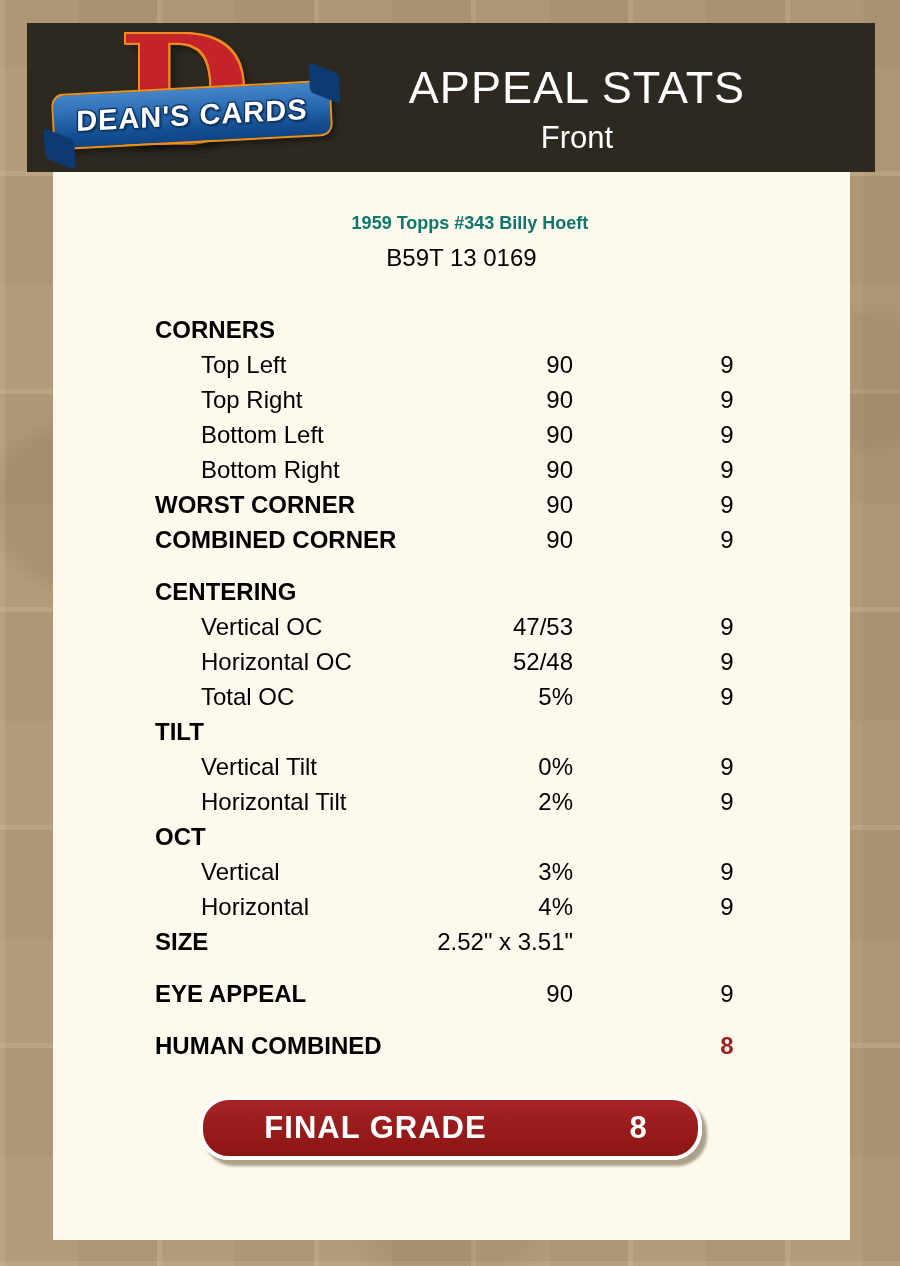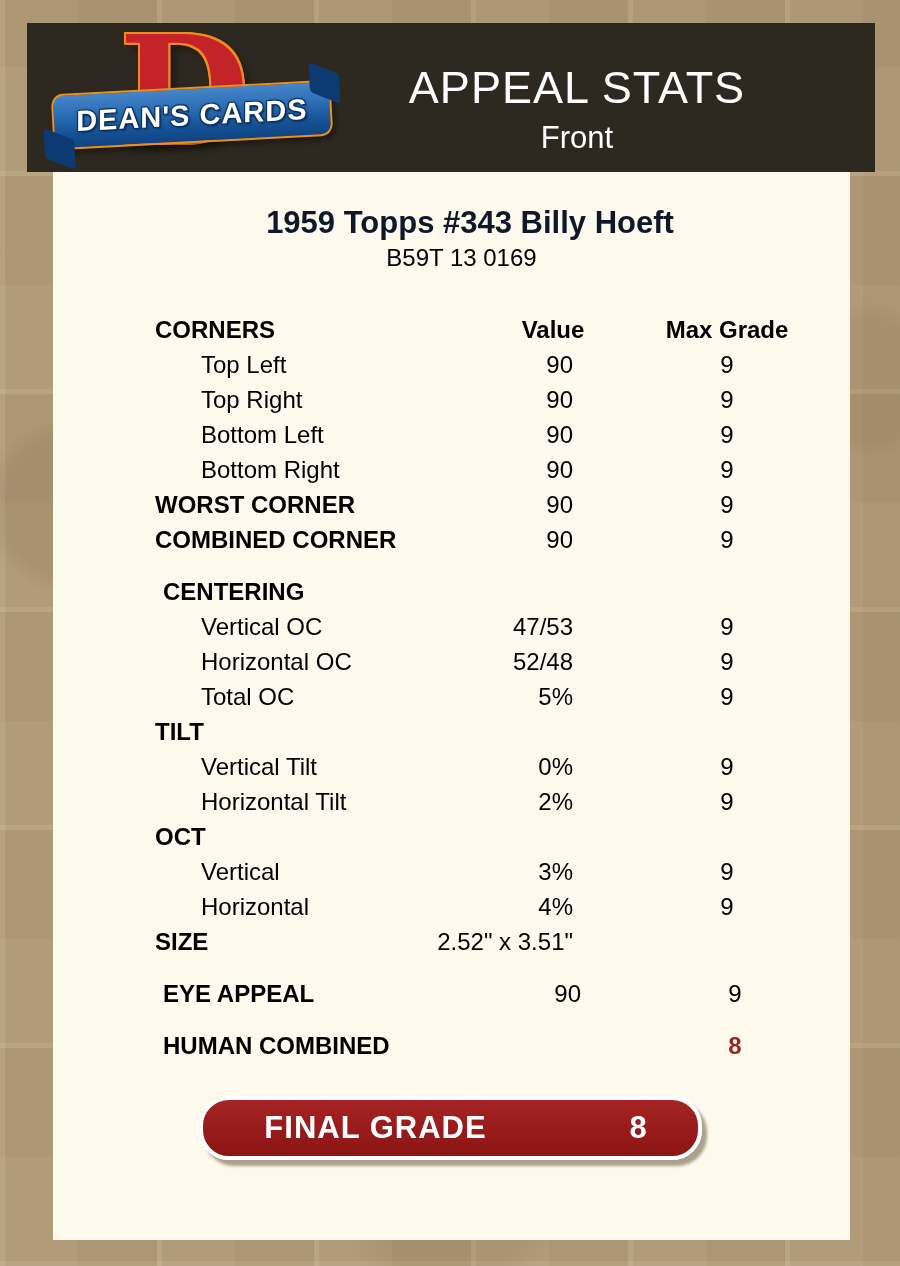--- a/index.html
+++ b/index.html
@@ -57,26 +57,26 @@
     box-sizing:border-box; padding-top:40px; text-align:center; color:#fff;
   }
   .header-title  { font-size:45px; line-height:50px; letter-spacing:1px; }
   .header-subtitle { font-size:31px; line-height:38px; margin-top:6px; }
 
   
   .panel {
     position:absolute; left:53px; top:172px; width:797px; height:1068px;
     background:#fdf9ec;
   }
-  .card-title { margin-top:36px; text-align:center; font-size:31px; font-weight:bold; color:#0f172a; line-height:30px;padding-left:37px; }
+  .card-title { margin-top:36px; text-align:center; font-size:18px; font-weight:bold; color:#0f766e; line-height:30px;padding-left:37px; }
   .card-code  { margin-top:6px;  text-align:center; font-size:24px; color:#000; line-height:28px;margin-left:20px; }
 
   .table { position:relative; margin-top:40px; }
   .row { position:relative; height:35px; }
-  .row.gap { margin-top:17px;margin-left:8px; }
+  .row.gap { margin-top:17px; }
   .cell { position:absolute; top:0; height:35px; line-height:35px; font-size:24px; color:#000; white-space:nowrap; }
   .row.section .label { left:102px; font-weight:bold; }
   .row.item .label    { left:148px; }
   .cell.value   { left:350px; width:170px; text-align:right; }
   .cell.max     { left:604px; width:140px; text-align:center; }
   .cell.h-value { left:415px; width:170px; text-align:center; font-weight:bold; }
   .cell.h-max   { left:604px; width:140px; text-align:center; font-weight:bold; }
   .cell.max.red { color:#9b2423; font-weight:bold; }
 
   
@@ -112,22 +112,20 @@
   </div>
 </div>
 
 <div class="panel">
   <div class="card-title">1959 Topps #343 Billy Hoeft</div>
   <div class="card-code">B59T 13 0169</div>
 
   <div class="table">
       <div class="row section">
         <span class="cell label">CORNERS</span>
-        <span class="cell h-value">Value</span>
-        <span class="cell h-max">Max Grade</span>
       </div>
       <div class="row item">
         <span class="cell label">Top Left</span>
         <span class="cell value">90</span>
         <span class="cell max">9</span>
       </div>
       <div class="row item">
         <span class="cell label">Top Right</span>
         <span class="cell value">90</span>
         <span class="cell max">9</span>

